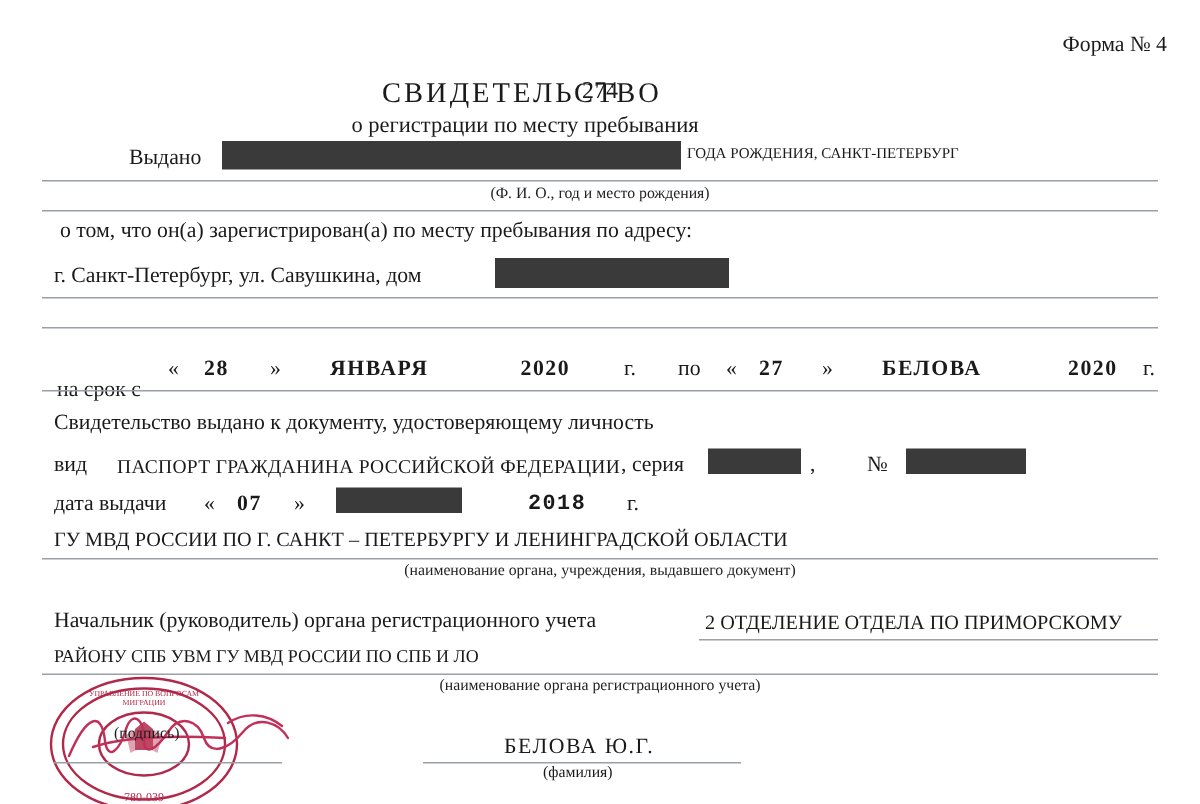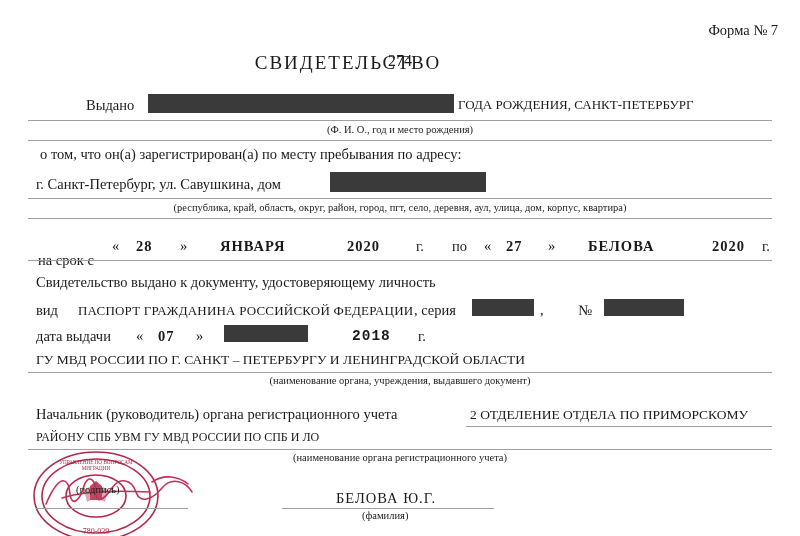--- a/index.html
+++ b/index.html
@@ -54,42 +54,44 @@
 
   .sig-label{
     position:absolute;font-size:10.5px;white-space:nowrap;
   }
 </style>
 </head>
 <body>
 
 <div class="page">
 
-  <div class="form-no">Форма № 7</div>
+  <div class="form-no">Форма № 4</div>
 
   <div class="title">
     <span class="main">СВИДЕТЕЛЬСТВО</span>
   </div>
   <div class="title num">274</div>
 
+  <div class="subtitle">
+    <span>о регистрации по месту пребывания</span>
+  </div>
 
   <div class="lbl" style="left:86px;top:97px;">Выдано</div>
   <div class="redact" style="left:148px;top:94px;width:306px;height:19px;"></div>
-  <div class="lbl" style="left:458px;top:97px;font-size:13px;">ГОДА РОЖДЕНИЯ, САНКТ-ПЕТЕРБУРГ</div>
+  <div class="lbl" style="left:458px;top:97px;font-size:10px;">ГОДА РОЖДЕНИЯ, САНКТ-ПЕТЕРБУРГ</div>
   <div class="rule" style="left:28px;top:120px;width:744px;"></div>
   <div class="small" style="left:0;right:0;top:124px;text-align:center;">(Ф. И. О., год и место рождения)</div>
 
   <div class="rule" style="left:28px;top:140px;width:744px;"></div>
 
   <div class="lbl" style="left:40px;top:146px;">о том, что он(а) зарегистрирован(а) по месту пребывания по адресу:</div>
 
   <div class="lbl" style="left:36px;top:176px;">г. Санкт-Петербург, ул. Савушкина, дом</div>
   <div class="redact" style="left:330px;top:172px;width:156px;height:20px;"></div>
   <div class="rule" style="left:28px;top:198px;width:744px;"></div>
-  <div class="small" style="left:0;right:0;top:202px;text-align:center;">(республика, край, область, округ, район, город, пгт, село, деревня, аул, улица, дом, корпус, квартира)</div>
 
   <div class="rule" style="left:28px;top:218px;width:744px;"></div>
 
   <div class="lbl" style="left:38px;top:252px;">на срок с</div>
   <div class="lbl" style="left:112px;top:238px;">«</div>
   <div class="lbl" style="left:136px;top:238px;font-weight:bold;letter-spacing:1px;">28</div>
   <div class="lbl" style="left:180px;top:238px;">»</div>
   <div class="lbl" style="left:220px;top:238px;font-weight:bold;letter-spacing:1px;">ЯНВАРЯ</div>
   <div class="lbl" style="left:347px;top:238px;font-weight:bold;letter-spacing:1px;">2020</div>
   <div class="lbl" style="left:416px;top:238px;">г.</div>

